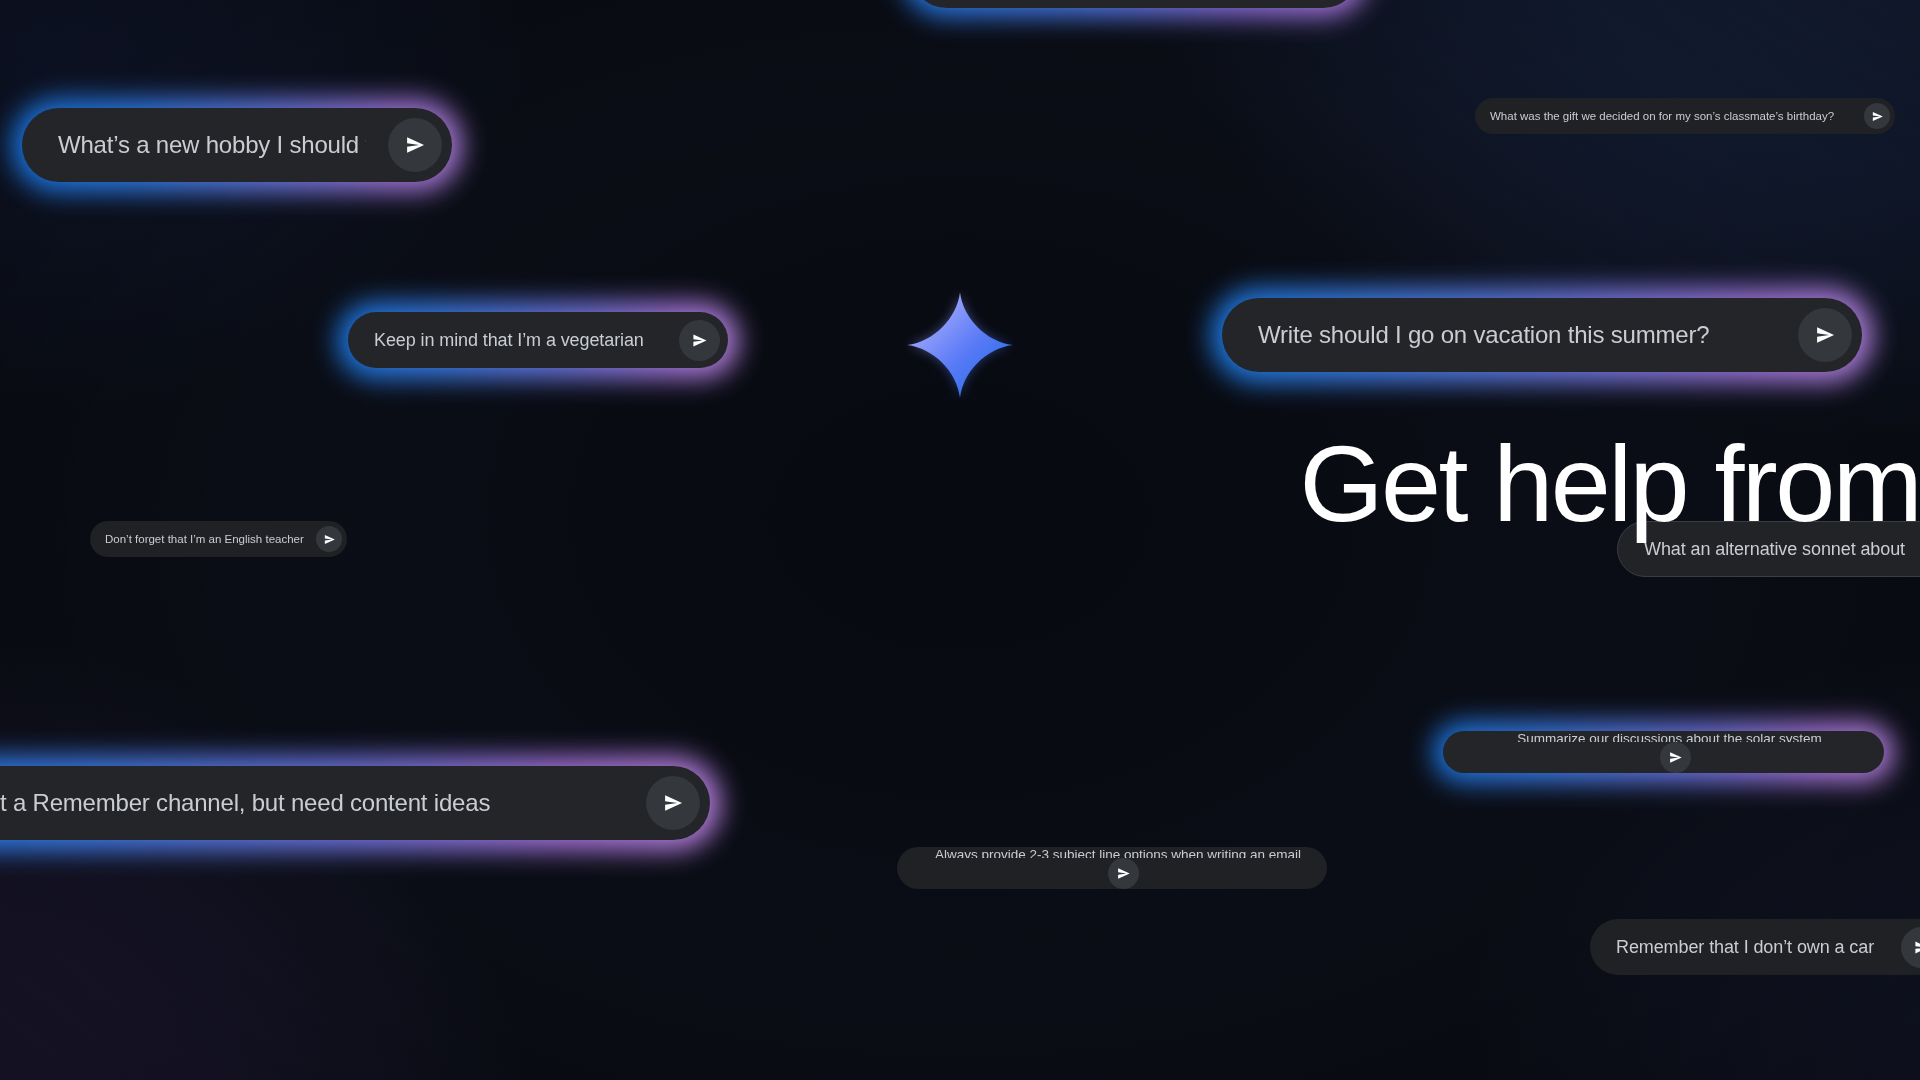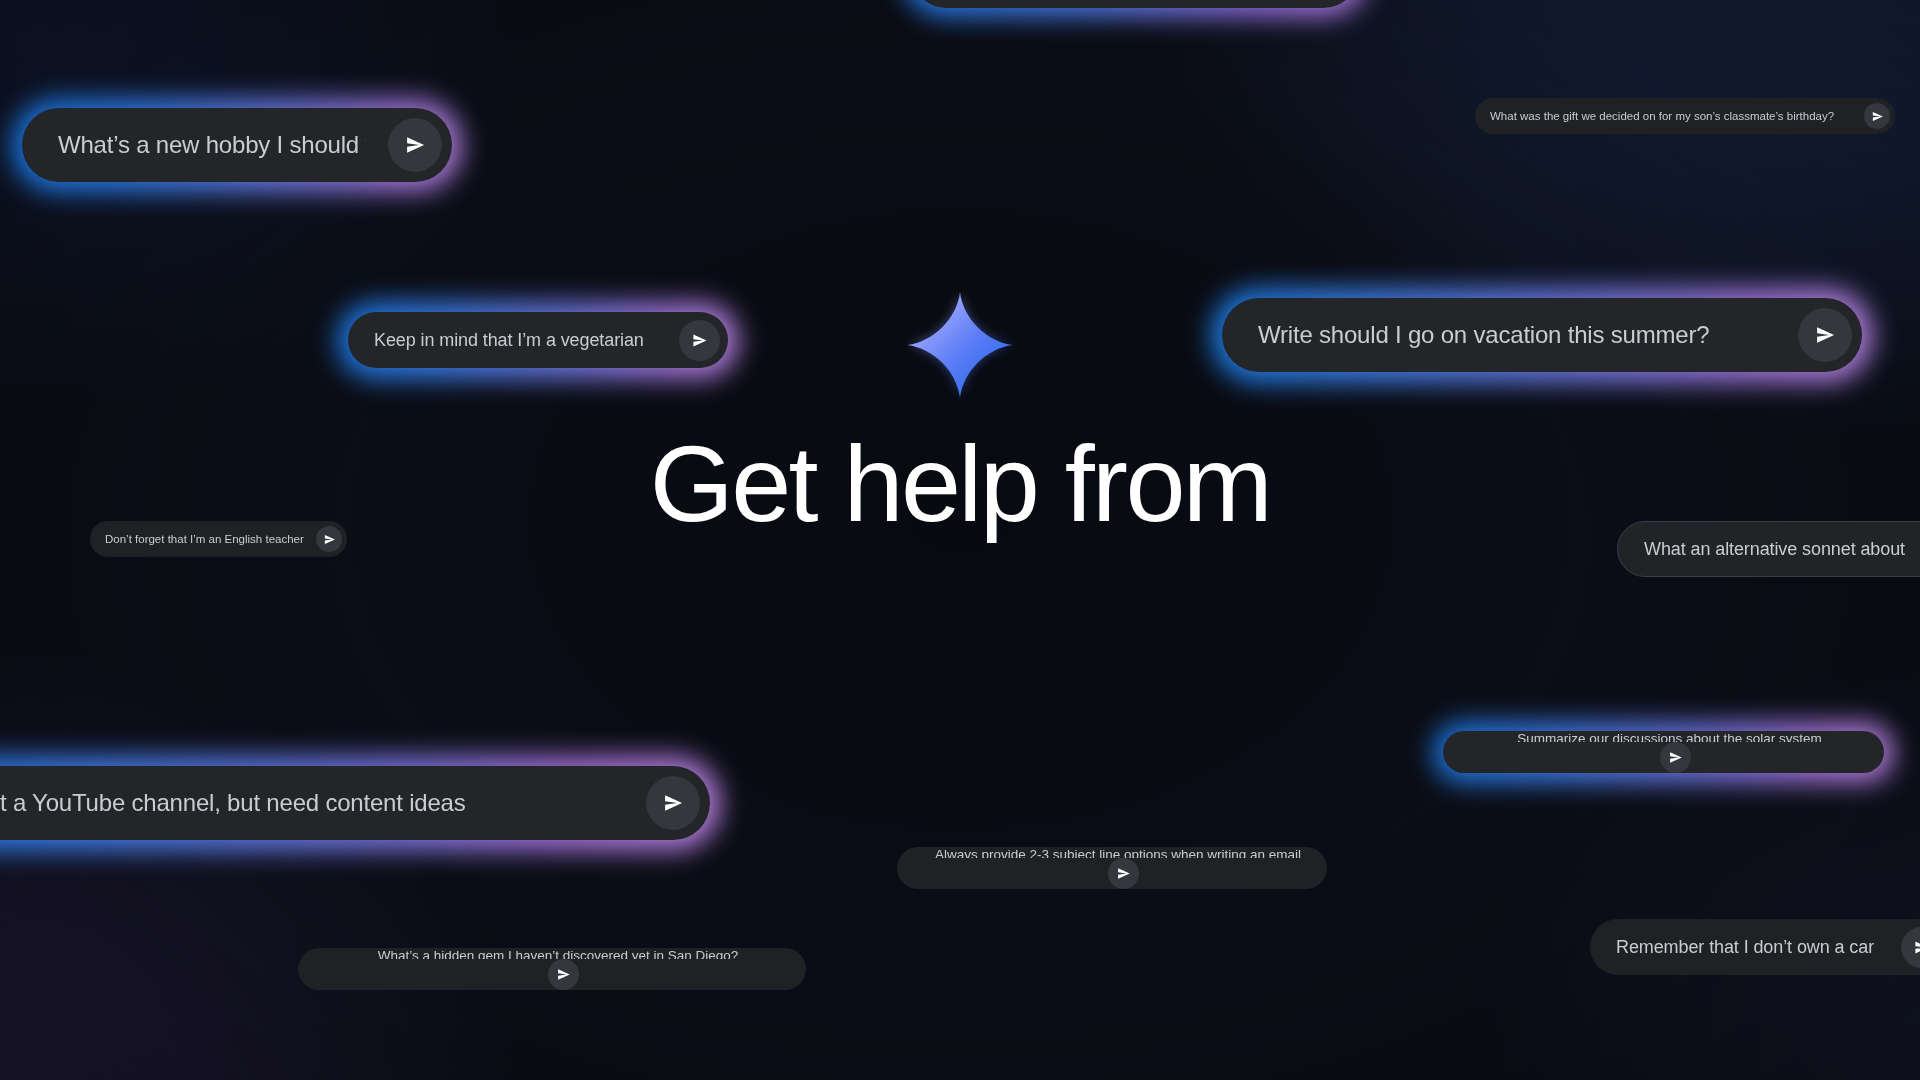--- a/index.html
+++ b/index.html
@@ -48,21 +48,21 @@
   .bg-vignette {
     background: radial-gradient(ellipse 1400px 900px at 50% 50%,
                 rgba(0,0,0,0) 40%, rgba(0,0,0,0.45) 100%);
   }
 
   
   .hero {
     position: absolute;
     left: 0; right: 0;
     top: 430px;
-    text-align: center;
+    text-align: right;
     z-index: 6;
     pointer-events: none;
   }
   .hero-line {
     font-size: 108px;
     line-height: 1.0;
     font-weight: 400;
     letter-spacing: -2.6px;
     white-space: nowrap;
   }
@@ -254,21 +254,21 @@
   <div class="chip-wrap sz-md" style="left:1617px; top:521px; width:360px;">
     <div class="chip plain" style="padding-right:26px;">
       <span class="chip-text">What an alternative sonnet about</span>
     </div>
   </div>
 
   <div class="chip-wrap sz-lg" style="left:-120px; top:766px; width:830px;">
     <div class="chip-glow" style="left:-11px; top:-10px; right:-11px; bottom:-11px;
          background:linear-gradient(92deg,#1b7ae8 0%,#3d7ce8 25%,#7576e2 58%,#a974dd 82%,#bb83e3 100%);"></div>
     <div class="chip" style="padding-left:120px;">
-      <span class="chip-text">t a YouTube channel, but need content ideas</span>
+      <span class="chip-text">t a Remember channel, but need content ideas</span>
       <span class="chip-send">
         <svg width="22" height="22" viewBox="0 0 24 24" fill="#ffffff">
             <path d="M3.4 20.4 21.85 12 3.4 3.6 3.39 10.13 16.6 12 3.39 13.87z"></path>
           </svg>
       </span>
     </div>
   </div>
 
   <div class="chip-wrap sz-sm" style="left:1443px; top:731px; width:441px;">
     <div class="chip-glow" style="left:-10px; top:-9px; right:-10px; bottom:-10px;
@@ -298,24 +298,14 @@
     <div class="chip flatdark">
       <span class="chip-text">Remember that I don’t own a car</span>
       <span class="chip-send">
         <svg width="17" height="17" viewBox="0 0 24 24" fill="#ffffff">
             <path d="M3.4 20.4 21.85 12 3.4 3.6 3.39 10.13 16.6 12 3.39 13.87z"></path>
           </svg>
       </span>
     </div>
   </div>
 
-  <div class="chip-wrap sz-sm" style="left:298px; top:948px; width:508px;">
-    <div class="chip flatdark">
-      <span class="chip-text">What’s a hidden gem I haven’t discovered yet in San Diego?</span>
-      <span class="chip-send">
-        <svg width="15" height="15" viewBox="0 0 24 24" fill="#ffffff">
-            <path d="M3.4 20.4 21.85 12 3.4 3.6 3.39 10.13 16.6 12 3.39 13.87z"></path>
-          </svg>
-      </span>
-    </div>
-  </div>
 
 </div>
 
 </body></html>

